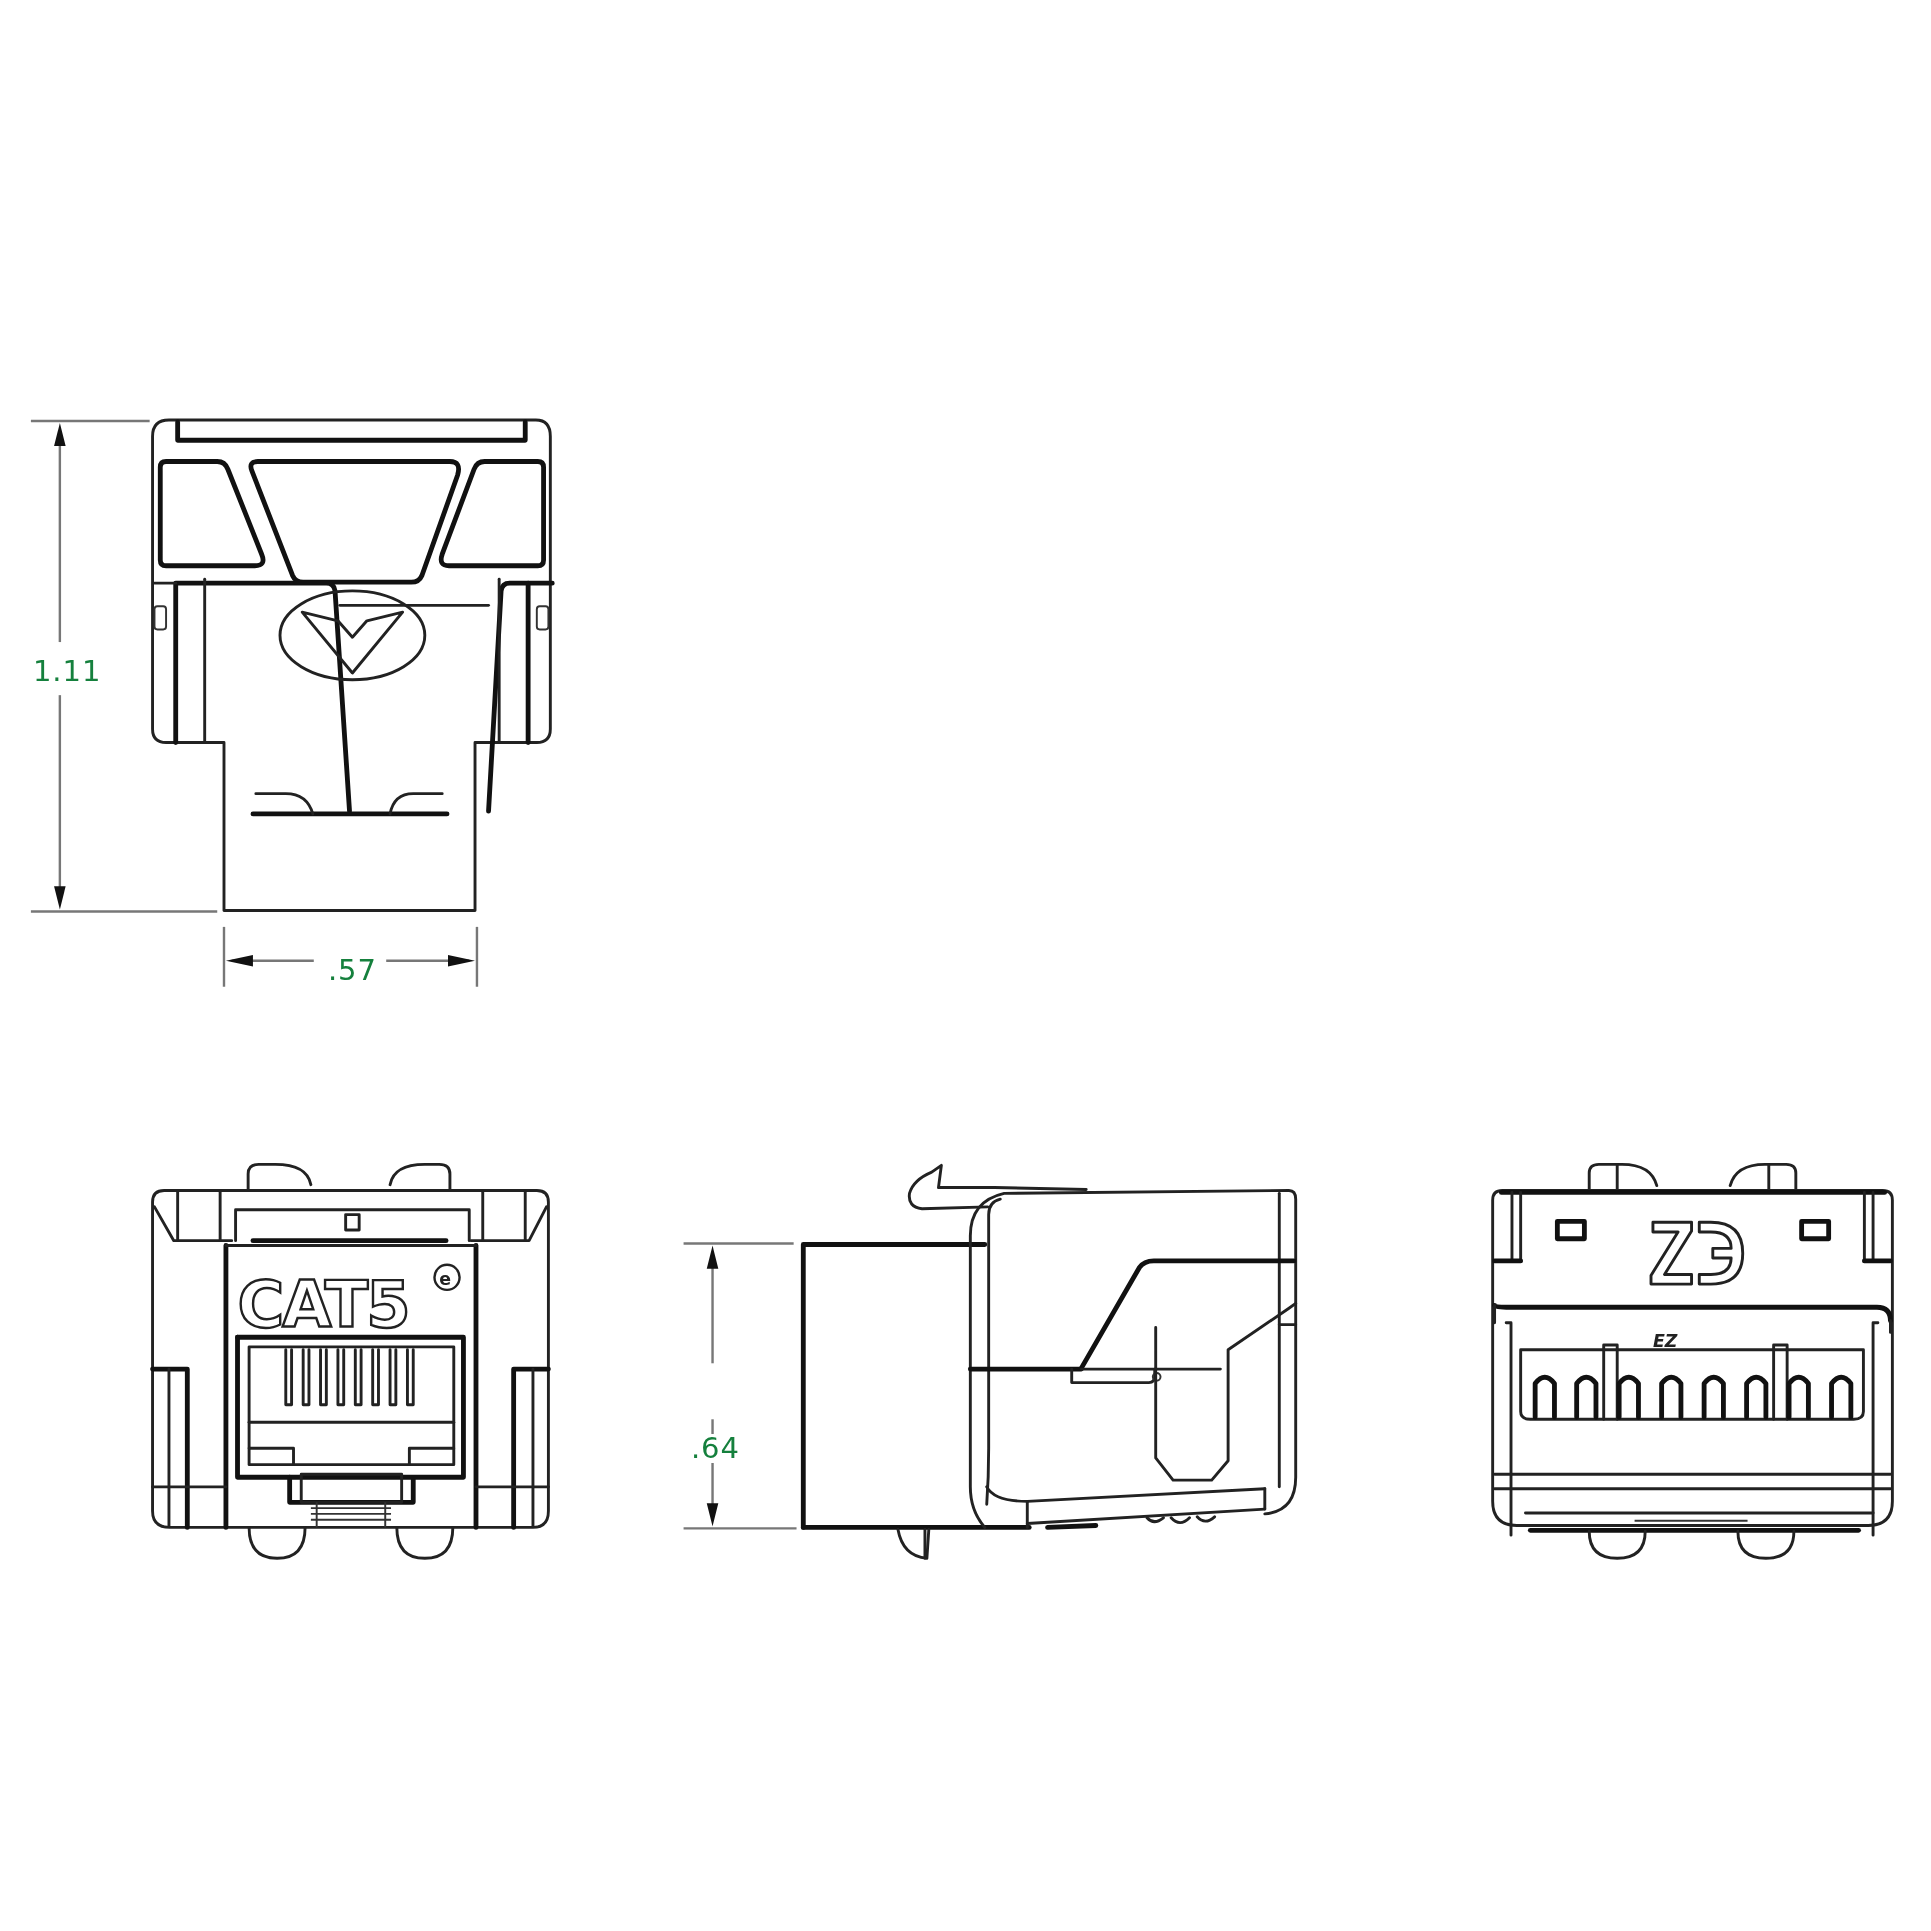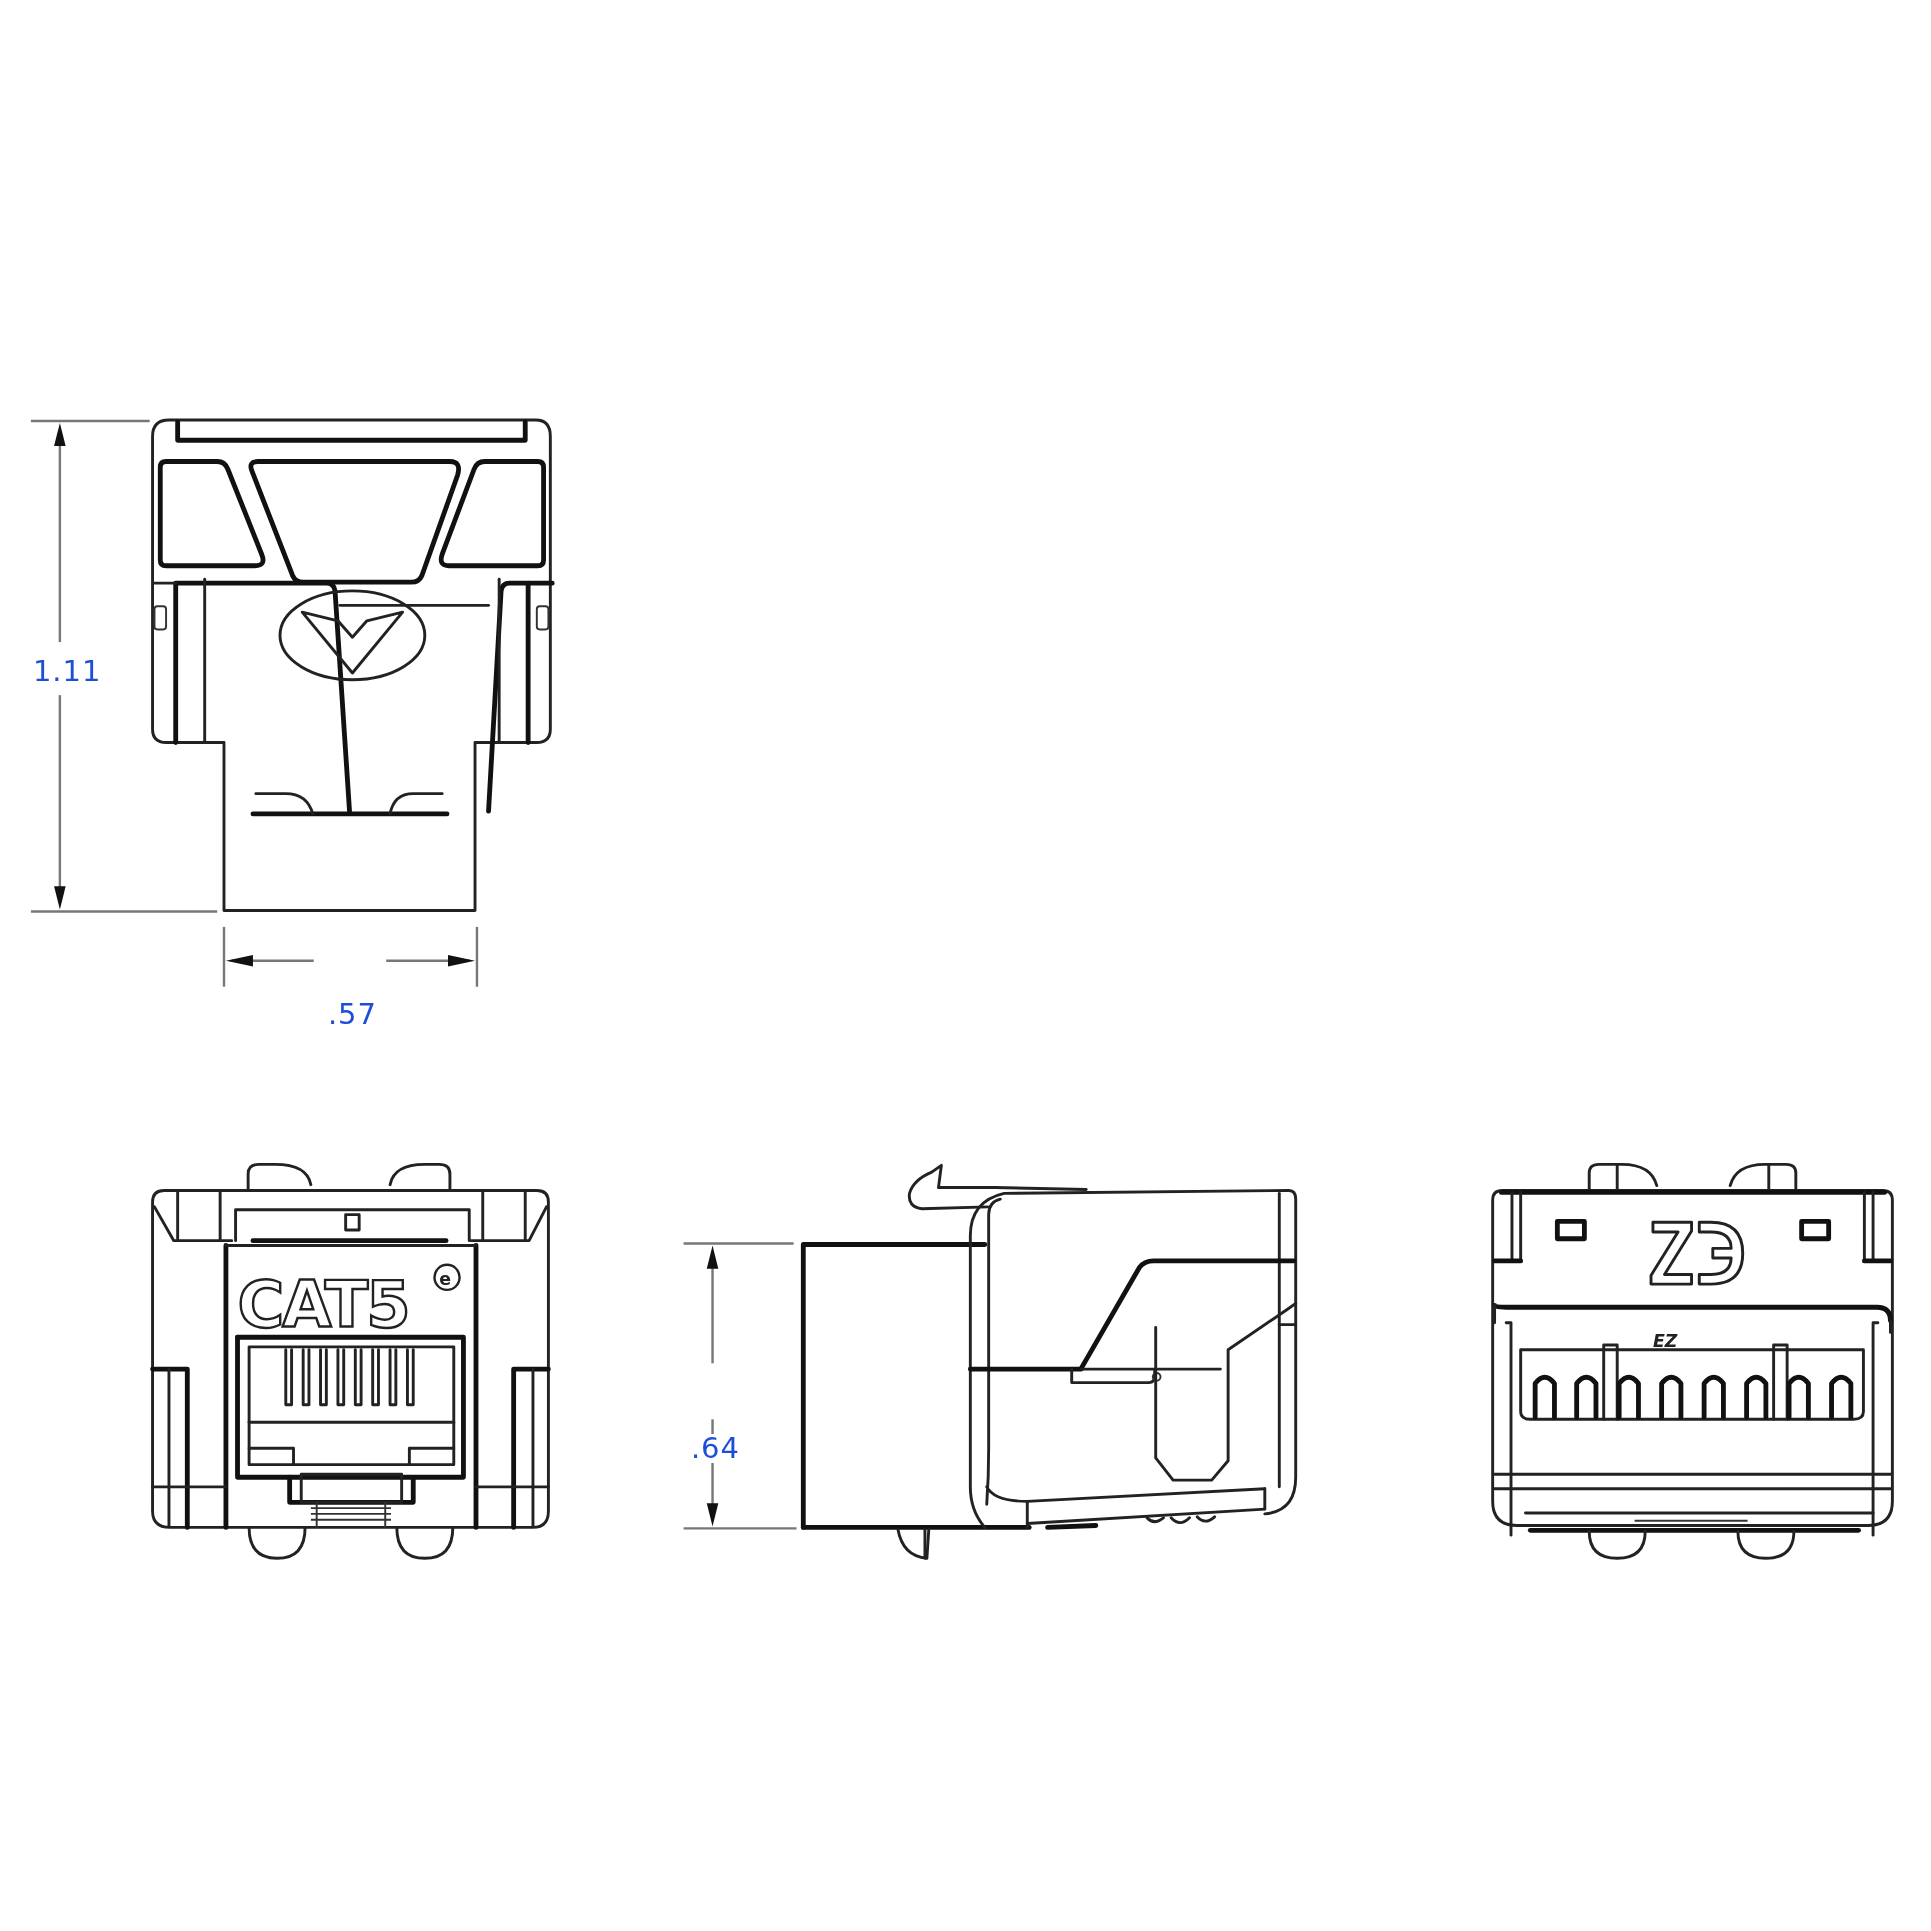--- a/index.html
+++ b/index.html
@@ -1,21 +1,21 @@
 <!DOCTYPE html>
 <html><head>
   <meta charset="utf-8">
   <style>
     html, body { margin: 0; padding: 0; background: #ffffff; }
     body { width: 1931px; height: 1931px; position: relative; overflow: hidden;
            font-family: "DejaVu Sans", sans-serif; }
     .drawing { position: absolute; left: 0; top: 0; width: 1931px; height: 1653px; }
     .drawing svg { width: 1931px; height: 1931px; display: block; }
     .dim-label { position: absolute; font-family: "DejaVu Sans", sans-serif;
-                 font-size: 29px; color: #1d4ed8; background: #ffffff;
+                 font-size: 29px; color: #15803d; background: #ffffff;
                  line-height: 1; padding: 0 3.9px; letter-spacing: 1px; }
     .ln  { fill: none; stroke: #222; stroke-width: 3; stroke-linejoin: round; stroke-linecap: round; }
     .lnb { fill: none; stroke: #111; stroke-width: 5; stroke-linejoin: round; stroke-linecap: round; }
     .lnt { fill: none; stroke: #333; stroke-width: 2; stroke-linejoin: round; }
     .dim { fill: none; stroke: #777; stroke-width: 2.5; }
     .arr { fill: #111; }
   </style>
 </head>
 <body>
 
@@ -230,15 +230,15 @@
     <path class="lnt" d="M1693,1575 L1810,1575"></path>
 
     <path class="ln" d="M1646,1586 Q1646,1614 1675,1614 Q1704,1614 1704,1586"></path>
     <path class="ln" d="M1800,1586 Q1800,1614 1829,1614 Q1858,1614 1858,1586"></path>
   </g>
 
 </svg>
 </div>
 
 <div class="dim-label" style="left:29px; top:657px;">1.11</div>
-<div class="dim-label" style="left:324px; top:1000px;">.57</div>
+<div class="dim-label" style="left:324px; top:956px;">.57</div>
 <div class="dim-label" style="left:687px; top:1434px;">.64</div>
 
 
 </body></html>

